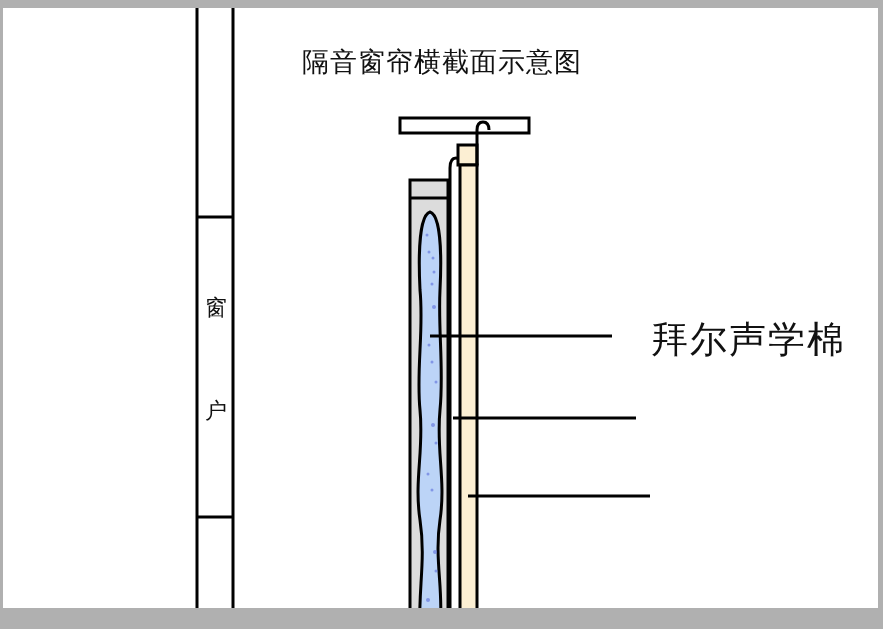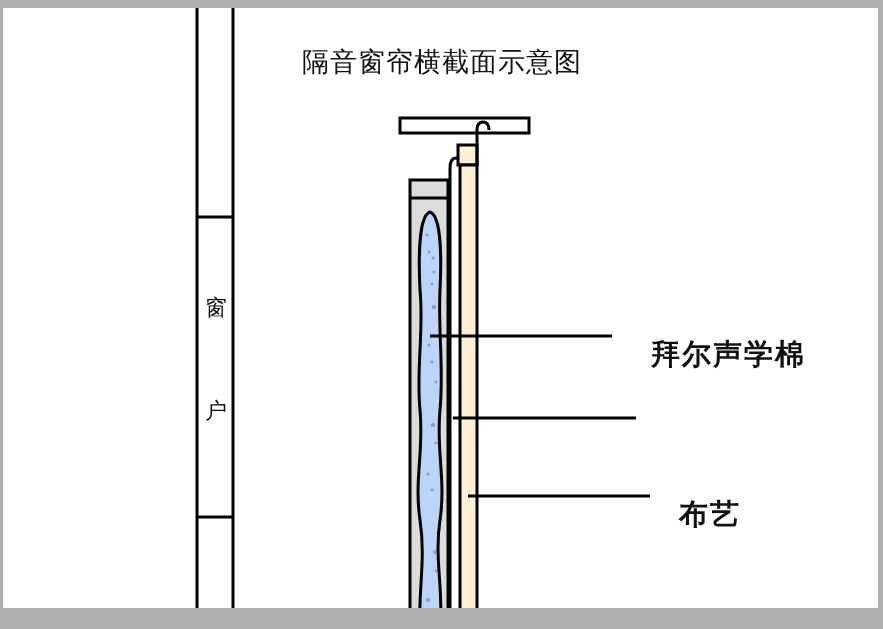--- a/index.html
+++ b/index.html
@@ -17,22 +17,22 @@
     .title {
       position: absolute; left: 302px; top: 44px;
       font-size: 27px; color: #111; letter-spacing: 1px;
       white-space: nowrap;
     }
     .win-char {
       position: absolute; left: 200px; width: 32px; text-align: center;
       font-size: 22px; color: #111;
     }
     .label {
-      position: absolute; font-size: 29px; font-weight: bold; color: #111;
-      white-space: nowrap; letter-spacing: 2px; margin-top: 20px;
+      position: absolute; font-size: 37px; font-weight: normal; color: #111;
+      white-space: nowrap; letter-spacing: 2px;
     }
   </style>
 </head>
 <body>
 
 <div class="canvas">
   <svg width="875" height="619" viewBox="3 8 875 619">
 
     <g stroke="#000" stroke-width="3" fill="none">
       <line x1="197" y1="8" x2="197" y2="630"></line>
@@ -88,14 +88,13 @@
       <line x1="468" y1="496" x2="650" y2="496"></line>
     </g>
   </svg>
 
   <div class="title" style="left:299px;top:36px;">隔音窗帘横截面示意图</div>
 
   <div class="win-char" style="left:197px;top:285px;">窗</div>
   <div class="win-char" style="left:197px;top:388px;">户</div>
 
   <div class="label" style="left:648px;top:307px;">拜尔声学棉</div>
-  <div class="label" style="left:676px;top:467px;">布艺</div>
 </div>
 
 </body></html>

